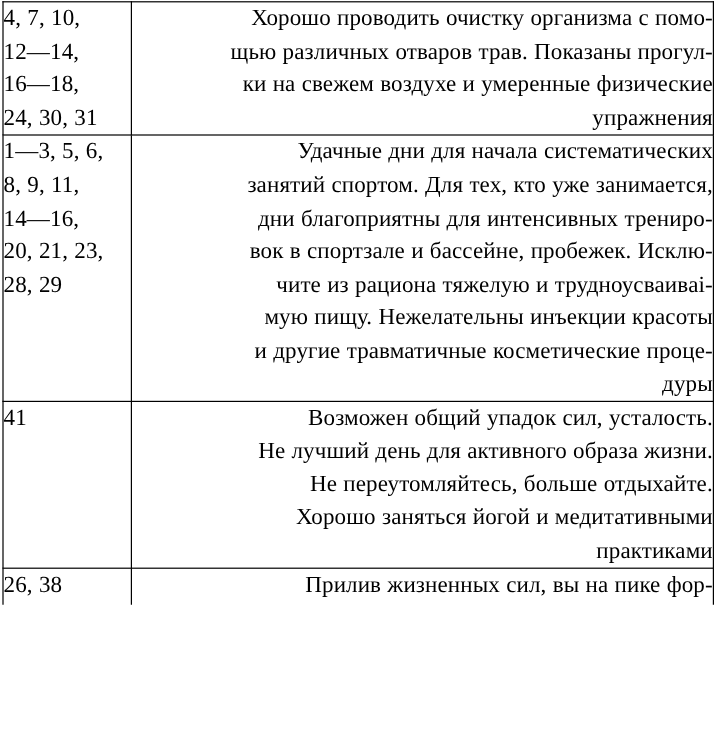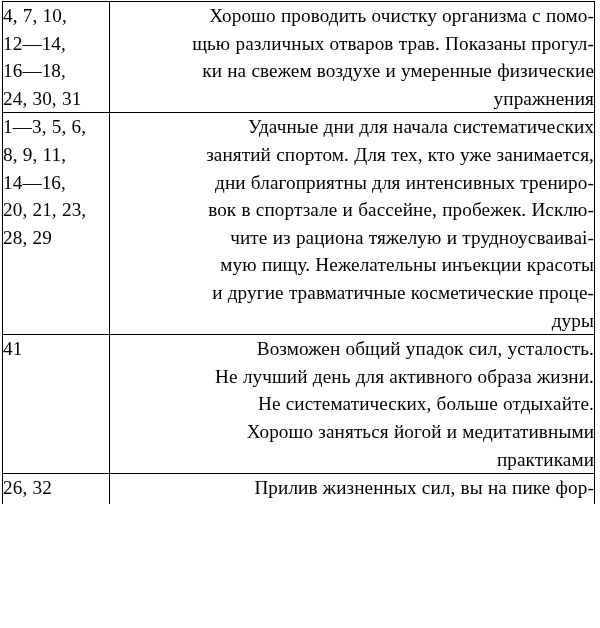--- a/index.html
+++ b/index.html
@@ -127,29 +127,29 @@
         </td>
       </tr>
 
       <tr class="row-2">
         <td class="days-cell">
           <div class="days-text">41</div>
         </td>
         <td class="text-cell">
           <div class="body-text">Возможен общий упадок сил, усталость.
 Не лучший день для активного образа жизни.
-Не систематических, больше отдыхайте.
+Не переутомляйтесь, больше отдыхайте.
 Хорошо заняться йогой и медитативными
 практиками</div>
         </td>
       </tr>
 
       <tr class="row-3">
         <td class="days-cell">
-          <div class="days-text">26, 32</div>
+          <div class="days-text">26, 38</div>
         </td>
         <td class="text-cell">
           <div class="body-text">Прилив жизненных сил, вы на пике фор-
 мы. Активный отдых и физические упраж-
 нения принесут не только пользу, но и удо-
 вольствие. Есть и пить можно все, главное
 в меру</div>
         </td>
       </tr>
 

